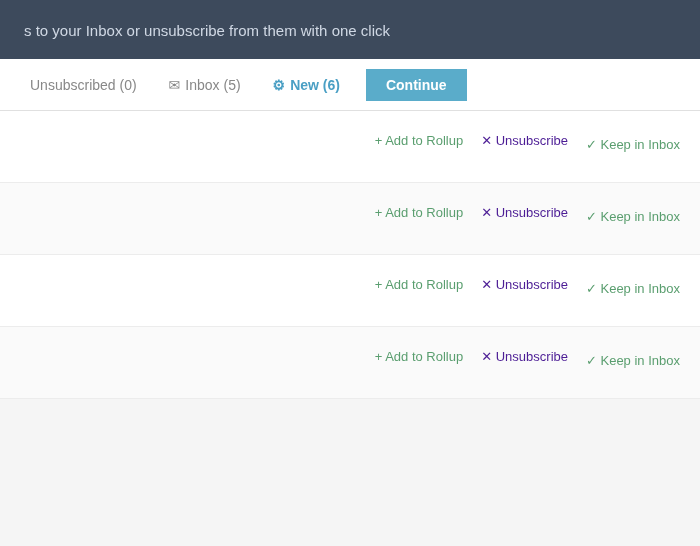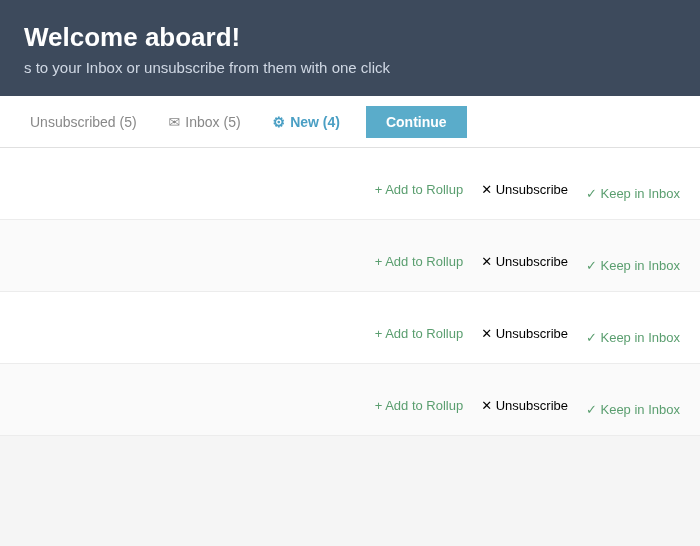--- a/index.html
+++ b/index.html
@@ -70,21 +70,21 @@
     }
 
     
     .email-list {
       background: #f9f9f9;
     }
     .email-row {
       background: #ffffff;
       border-bottom: 1px solid #ececec;
       display: flex;
-      align-items: flex-end;
+      align-items: flex-start;
       padding: 18px 20px;
       min-height: 72px;
     }
     .email-row:nth-child(even) {
       background: #fafafa;
     }
     .email-row-left {
       flex: 1;
       display: flex;
       flex-direction: column;
@@ -110,46 +110,45 @@
       cursor: pointer;
       display: flex;
       align-items: center;
       gap: 4px;
       white-space: nowrap;
     }
     .action-btn.add {
       color: #5a9e6f;
     }
     .action-btn.unsub {
-      color: #000000;
+      color: #4c1d95;
     }
     .action-btn.keep {
       color: #5a9e6f;
       margin-top: 8px;
     }
   </style>
 </head>
 <body>
 
 <div class="header">
-  <div class="header-title">Welcome aboard!</div>
   <div class="header-subtitle">s to your Inbox or unsubscribe from them with one click</div>
 </div>
 
 <div class="tab-bar">
   <div class="tab">
-    <span>Unsubscribed (5)</span>
+    <span>Unsubscribed (0)</span>
   </div>
   <div class="tab">
     <span class="tab-icon">✉</span>
     <span>Inbox (5)</span>
   </div>
   <div class="tab active">
     <span class="tab-icon">⚙</span>
-    <span>New (4)</span>
+    <span>New (6)</span>
   </div>
   <button class="continue-btn">Continue</button>
 </div>
 
 <div class="email-list">
   <div class="email-row">
     <div class="email-row-left">
       <span class="email-sender"></span>
       <span class="email-subject"></span>
     </div>

